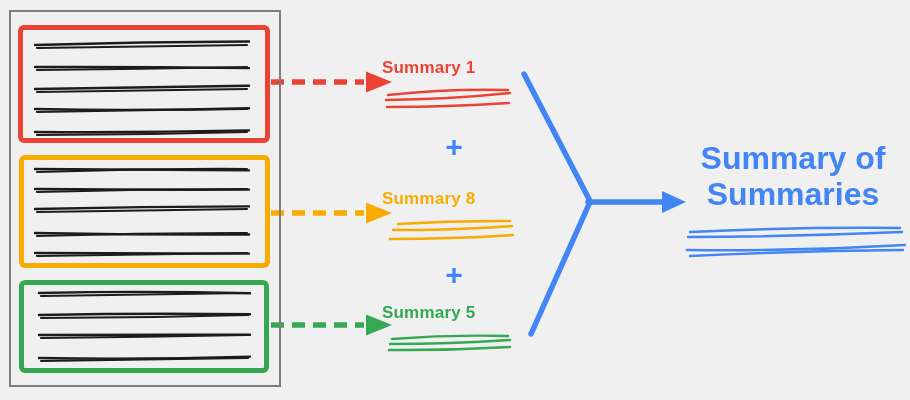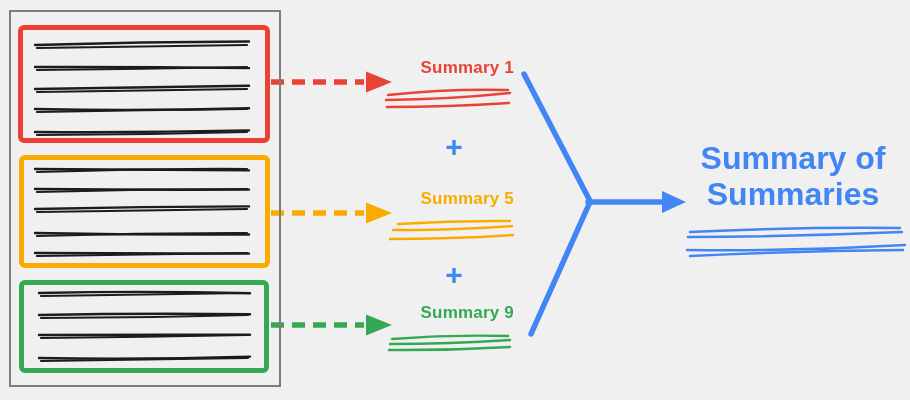--- a/index.html
+++ b/index.html
@@ -22,22 +22,22 @@
     position: absolute;
     box-sizing: border-box;
     border: 5px solid #000;
     border-radius: 6px;
   }
   #chunk0 { left: 18px; top: 25px;  width: 252px; height: 118px; }
   #chunk1 { left: 19px; top: 155px; width: 251px; height: 113px; }
   #chunk2 { left: 19px; top: 280px; width: 250px; height: 93px; }
   .slabel {
     position: absolute;
-    left: 390px; width: 124px;
-    text-align: right;
+    left: 382px; width: 124px;
+    text-align: left;
     font-size: 17px;
     font-weight: 700;
     letter-spacing: 0.2px;
     white-space: nowrap;
   }
   #sum0 { top: 58px; }
   #sum1 { top: 189px; }
   #sum2 { top: 303px; }
   .plus {
     position: absolute;
@@ -117,18 +117,18 @@
       <path d="M 690 256 Q 796.5 251 903 250" stroke="#4285f4" stroke-width="2.5" fill="none" stroke-linecap="round"></path>
     </svg>
 
   <div class="doc" style="border-color: rgb(125, 125, 125);"></div>
   <div class="chunk" id="chunk0" style="border-color: rgb(234, 67, 53);"></div>
   <div class="chunk" id="chunk1" style="border-color: rgb(249, 171, 0);"></div>
   <div class="chunk" id="chunk2" style="border-color: rgb(52, 168, 83);"></div>
 
   <div class="slabel" id="sum0" style="color: rgb(234, 67, 53);">Summary 1</div>
   <div class="plus" id="plus0" style="color: rgb(66, 133, 244);">+</div>
-  <div class="slabel" id="sum1" style="color: rgb(249, 171, 0);">Summary 5</div>
+  <div class="slabel" id="sum1" style="color: rgb(249, 171, 0);">Summary 8</div>
   <div class="plus" id="plus1" style="color: rgb(66, 133, 244);">+</div>
-  <div class="slabel" id="sum2" style="color: rgb(52, 168, 83);">Summary 9</div>
+  <div class="slabel" id="sum2" style="color: rgb(52, 168, 83);">Summary 5</div>
 
   <div class="final" id="final" style="color: rgb(66, 133, 244);">Summary of Summaries</div>
 </div>
 
 </body></html>

